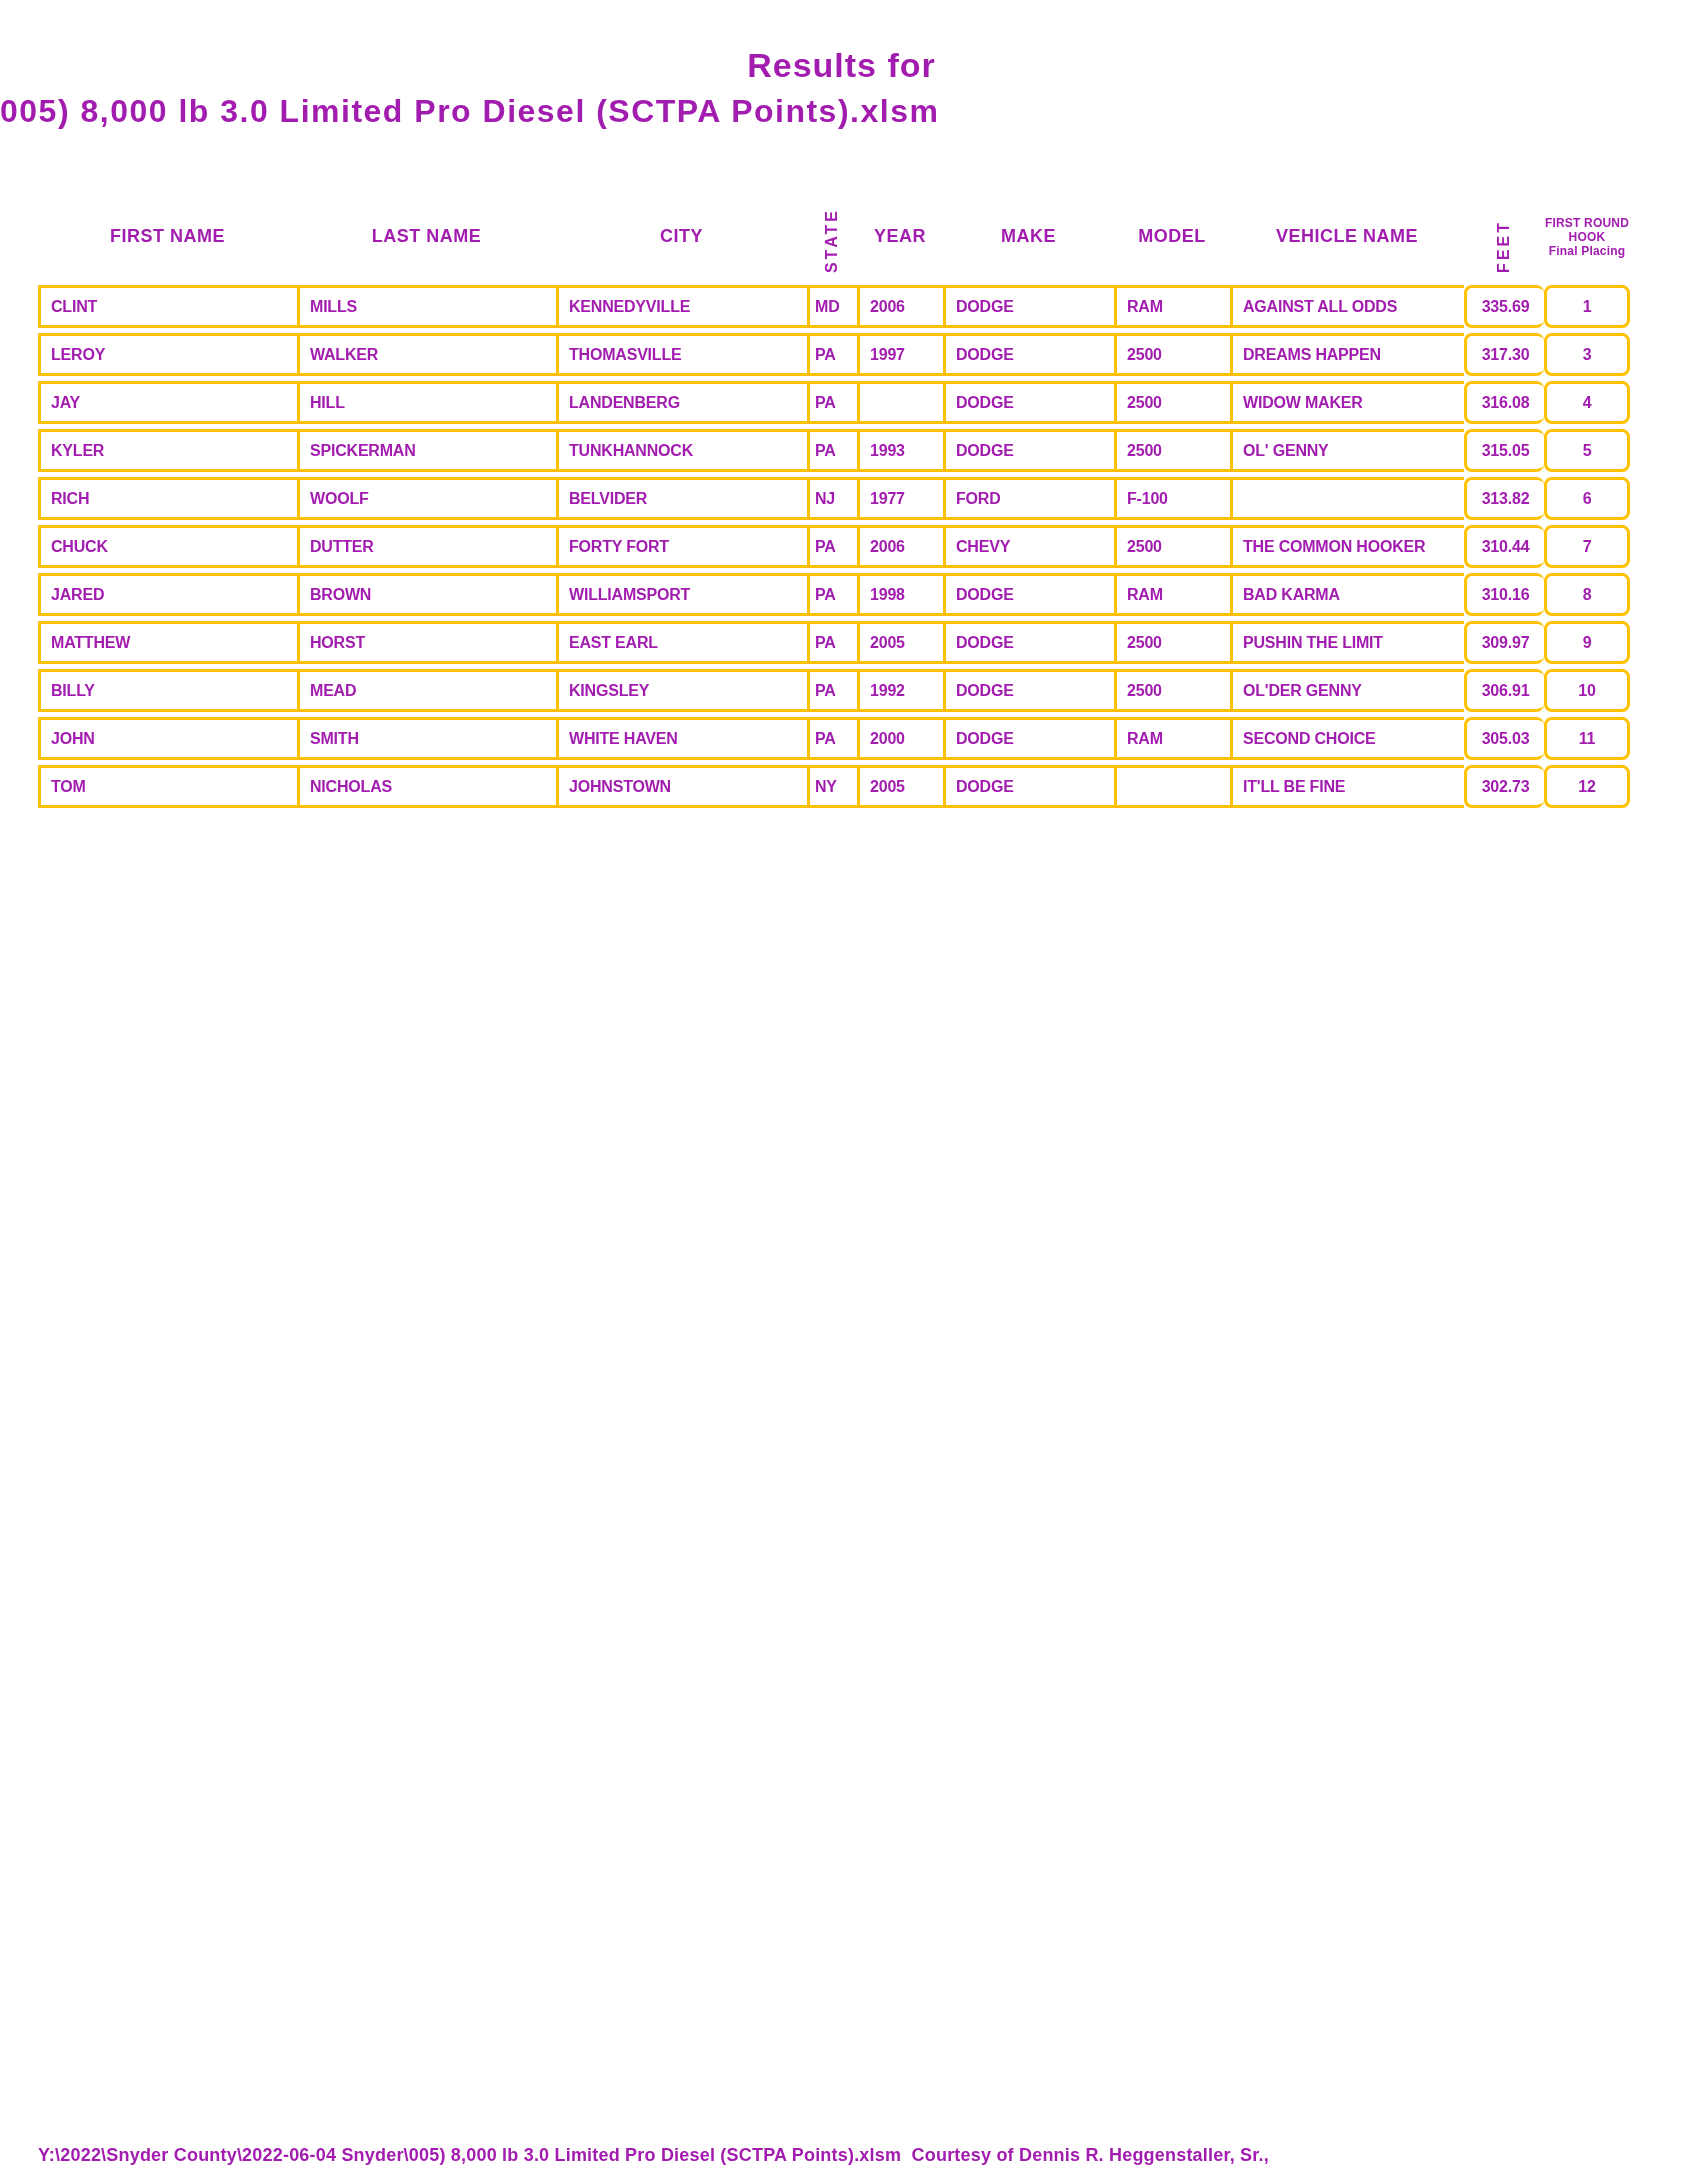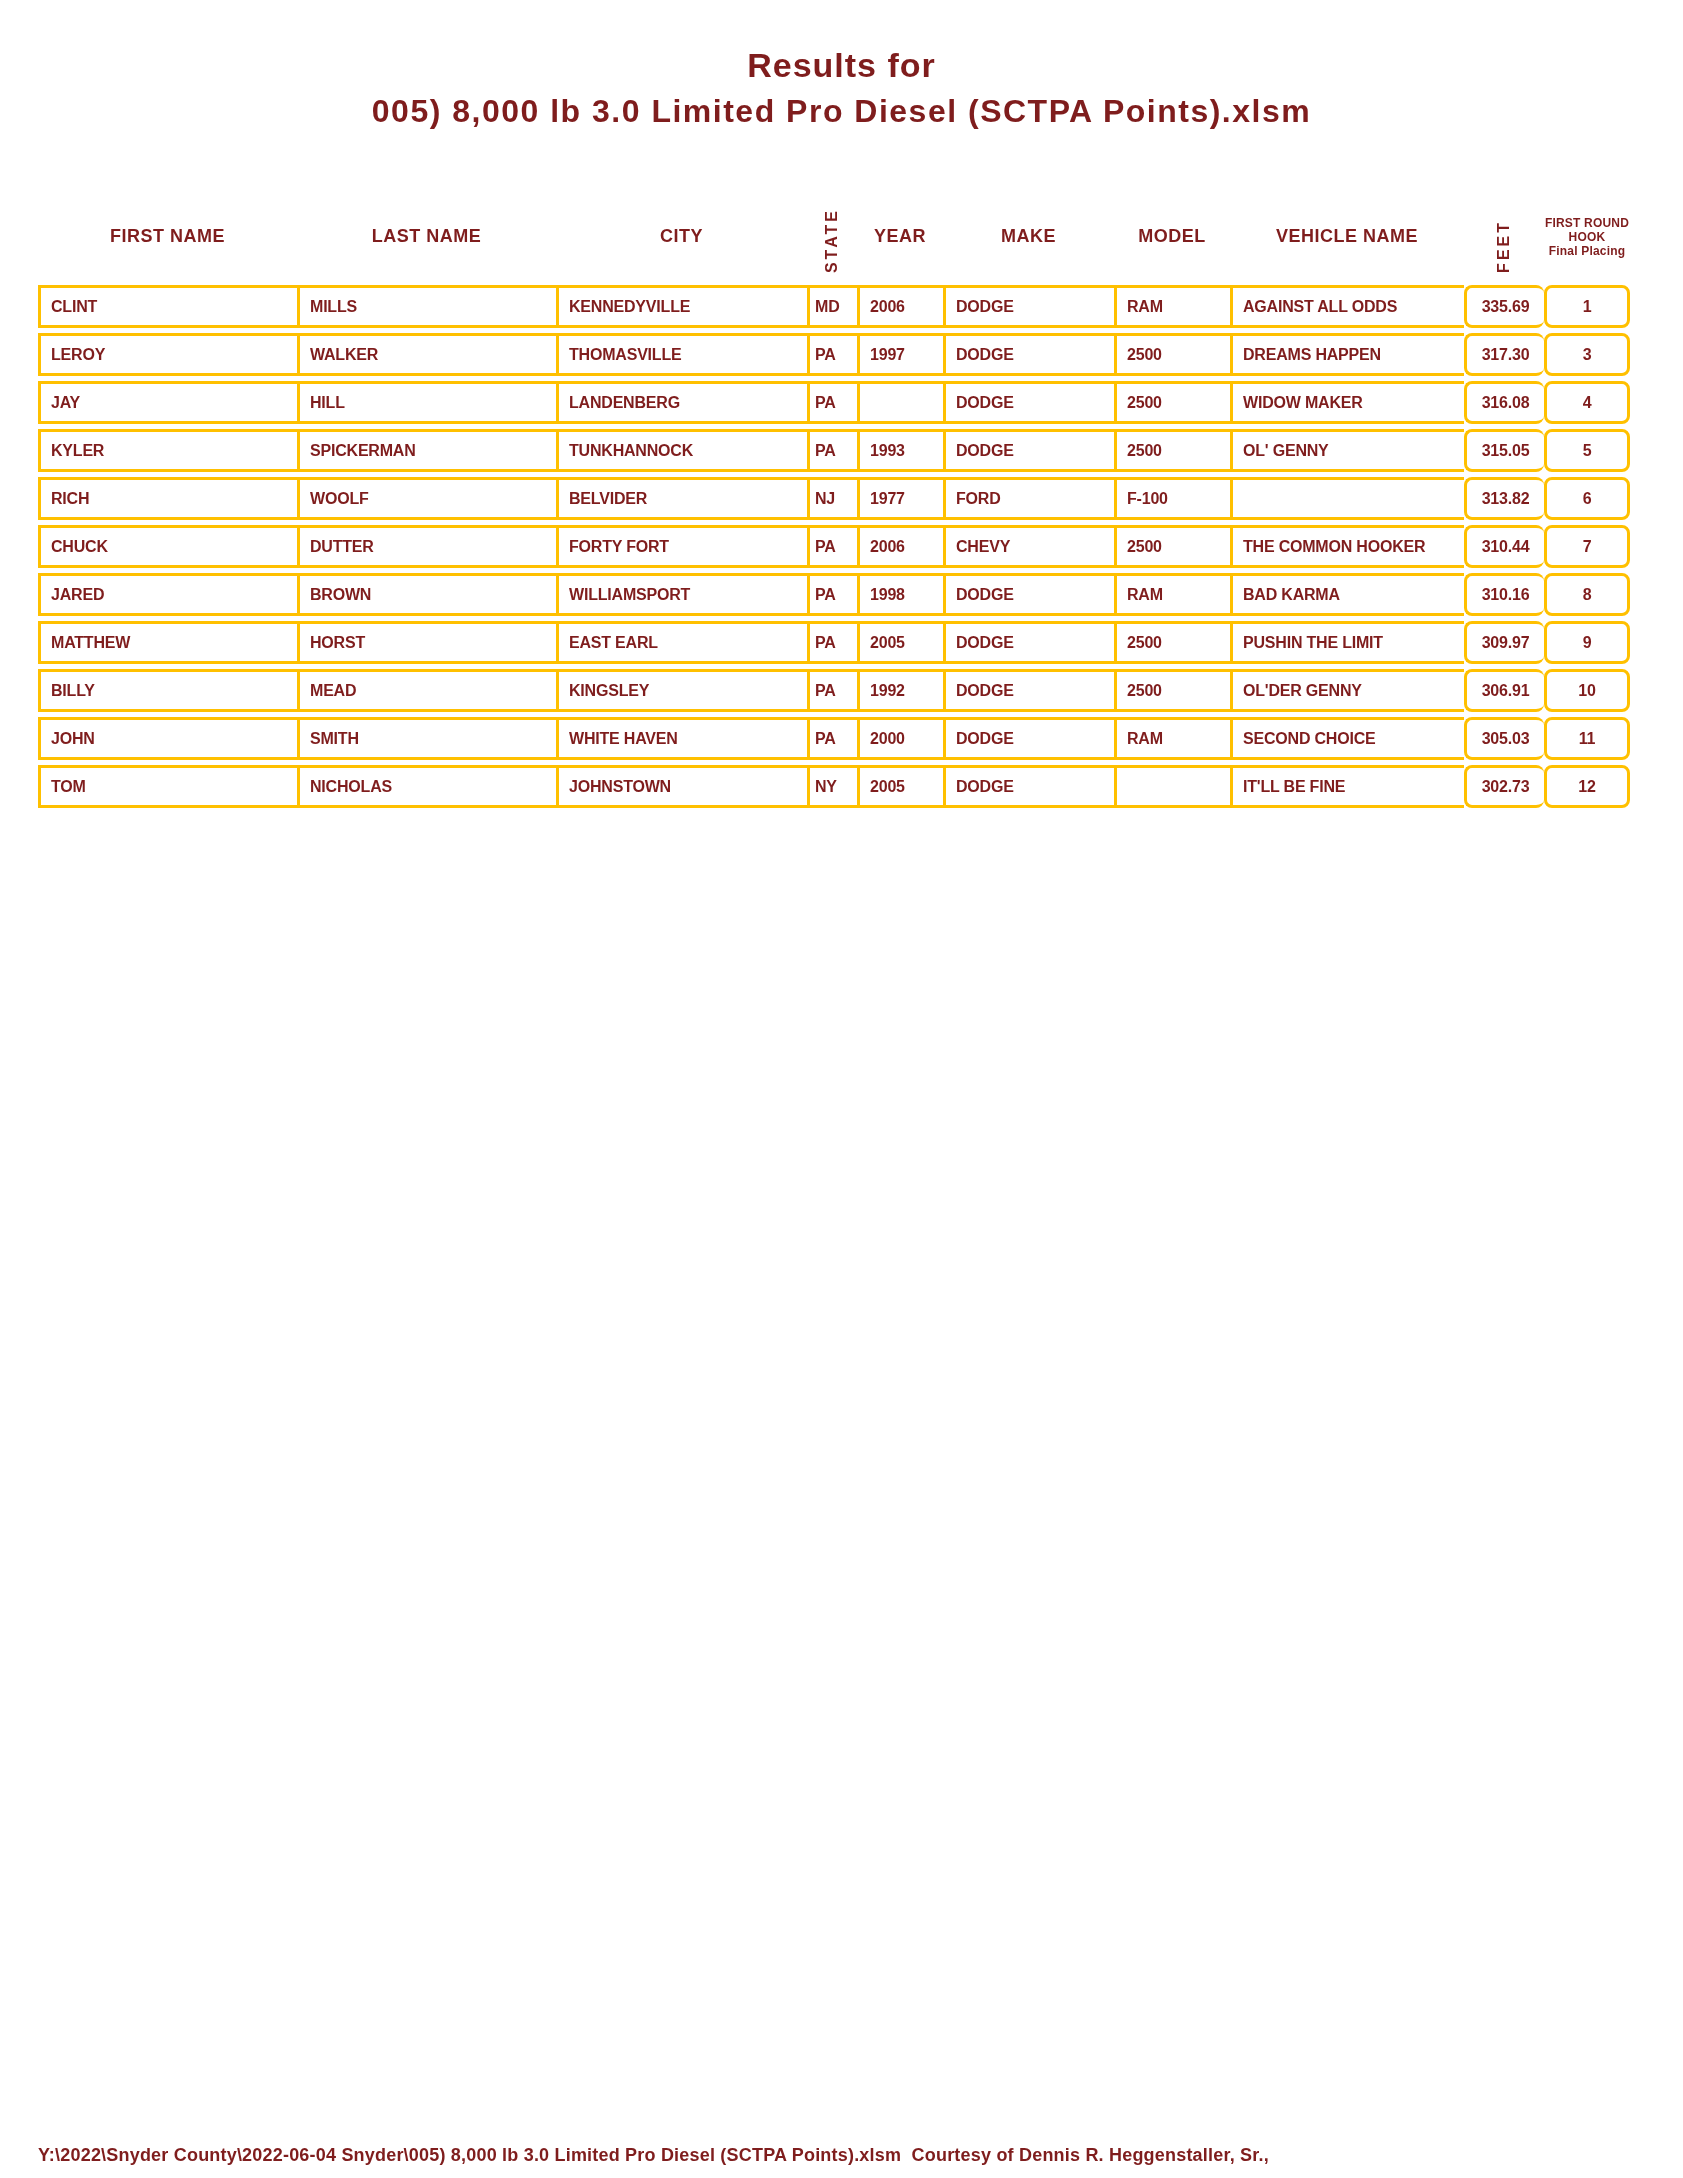--- a/index.html
+++ b/index.html
@@ -1,28 +1,28 @@
 <!DOCTYPE html>
 <html style="--gold: #FFC000;"><head>
 <meta charset="utf-8">
 <style>
   :root { --gold: #FFC000; }
   html,body { margin:0; padding:0; background:#ffffff; }
   .doc {
     position:relative; width:1683px; height:2178px; background:#fff;
-    font-family:"Liberation Sans", sans-serif; font-weight:bold; color:#7f1d1d;
+    font-family:"Liberation Sans", sans-serif; font-weight:bold; color:#a21caf;
     overflow:hidden;
   }
   .title1 {
     position:absolute; top:46px; left:0; width:1683px;
     text-align:center; font-size:34px; letter-spacing:1px;
   }
   .title2 {
     position:absolute; top:93px; left:0; width:1683px;
-    text-align:center; font-size:32px; letter-spacing:1.5px;
+    font-size:32px; letter-spacing:1.5px;
   }
   table.results {
     position:absolute; left:38px; top:188px; width:1470px;
     border-collapse:separate; border-spacing:0 5px; table-layout:fixed;
   }
   table.results th, table.results td { box-sizing:border-box; overflow:hidden; }
   th {
     height:87px; border:none; font-size:18px; letter-spacing:0.5px;
     text-align:center; vertical-align:middle; padding:0;
   }

